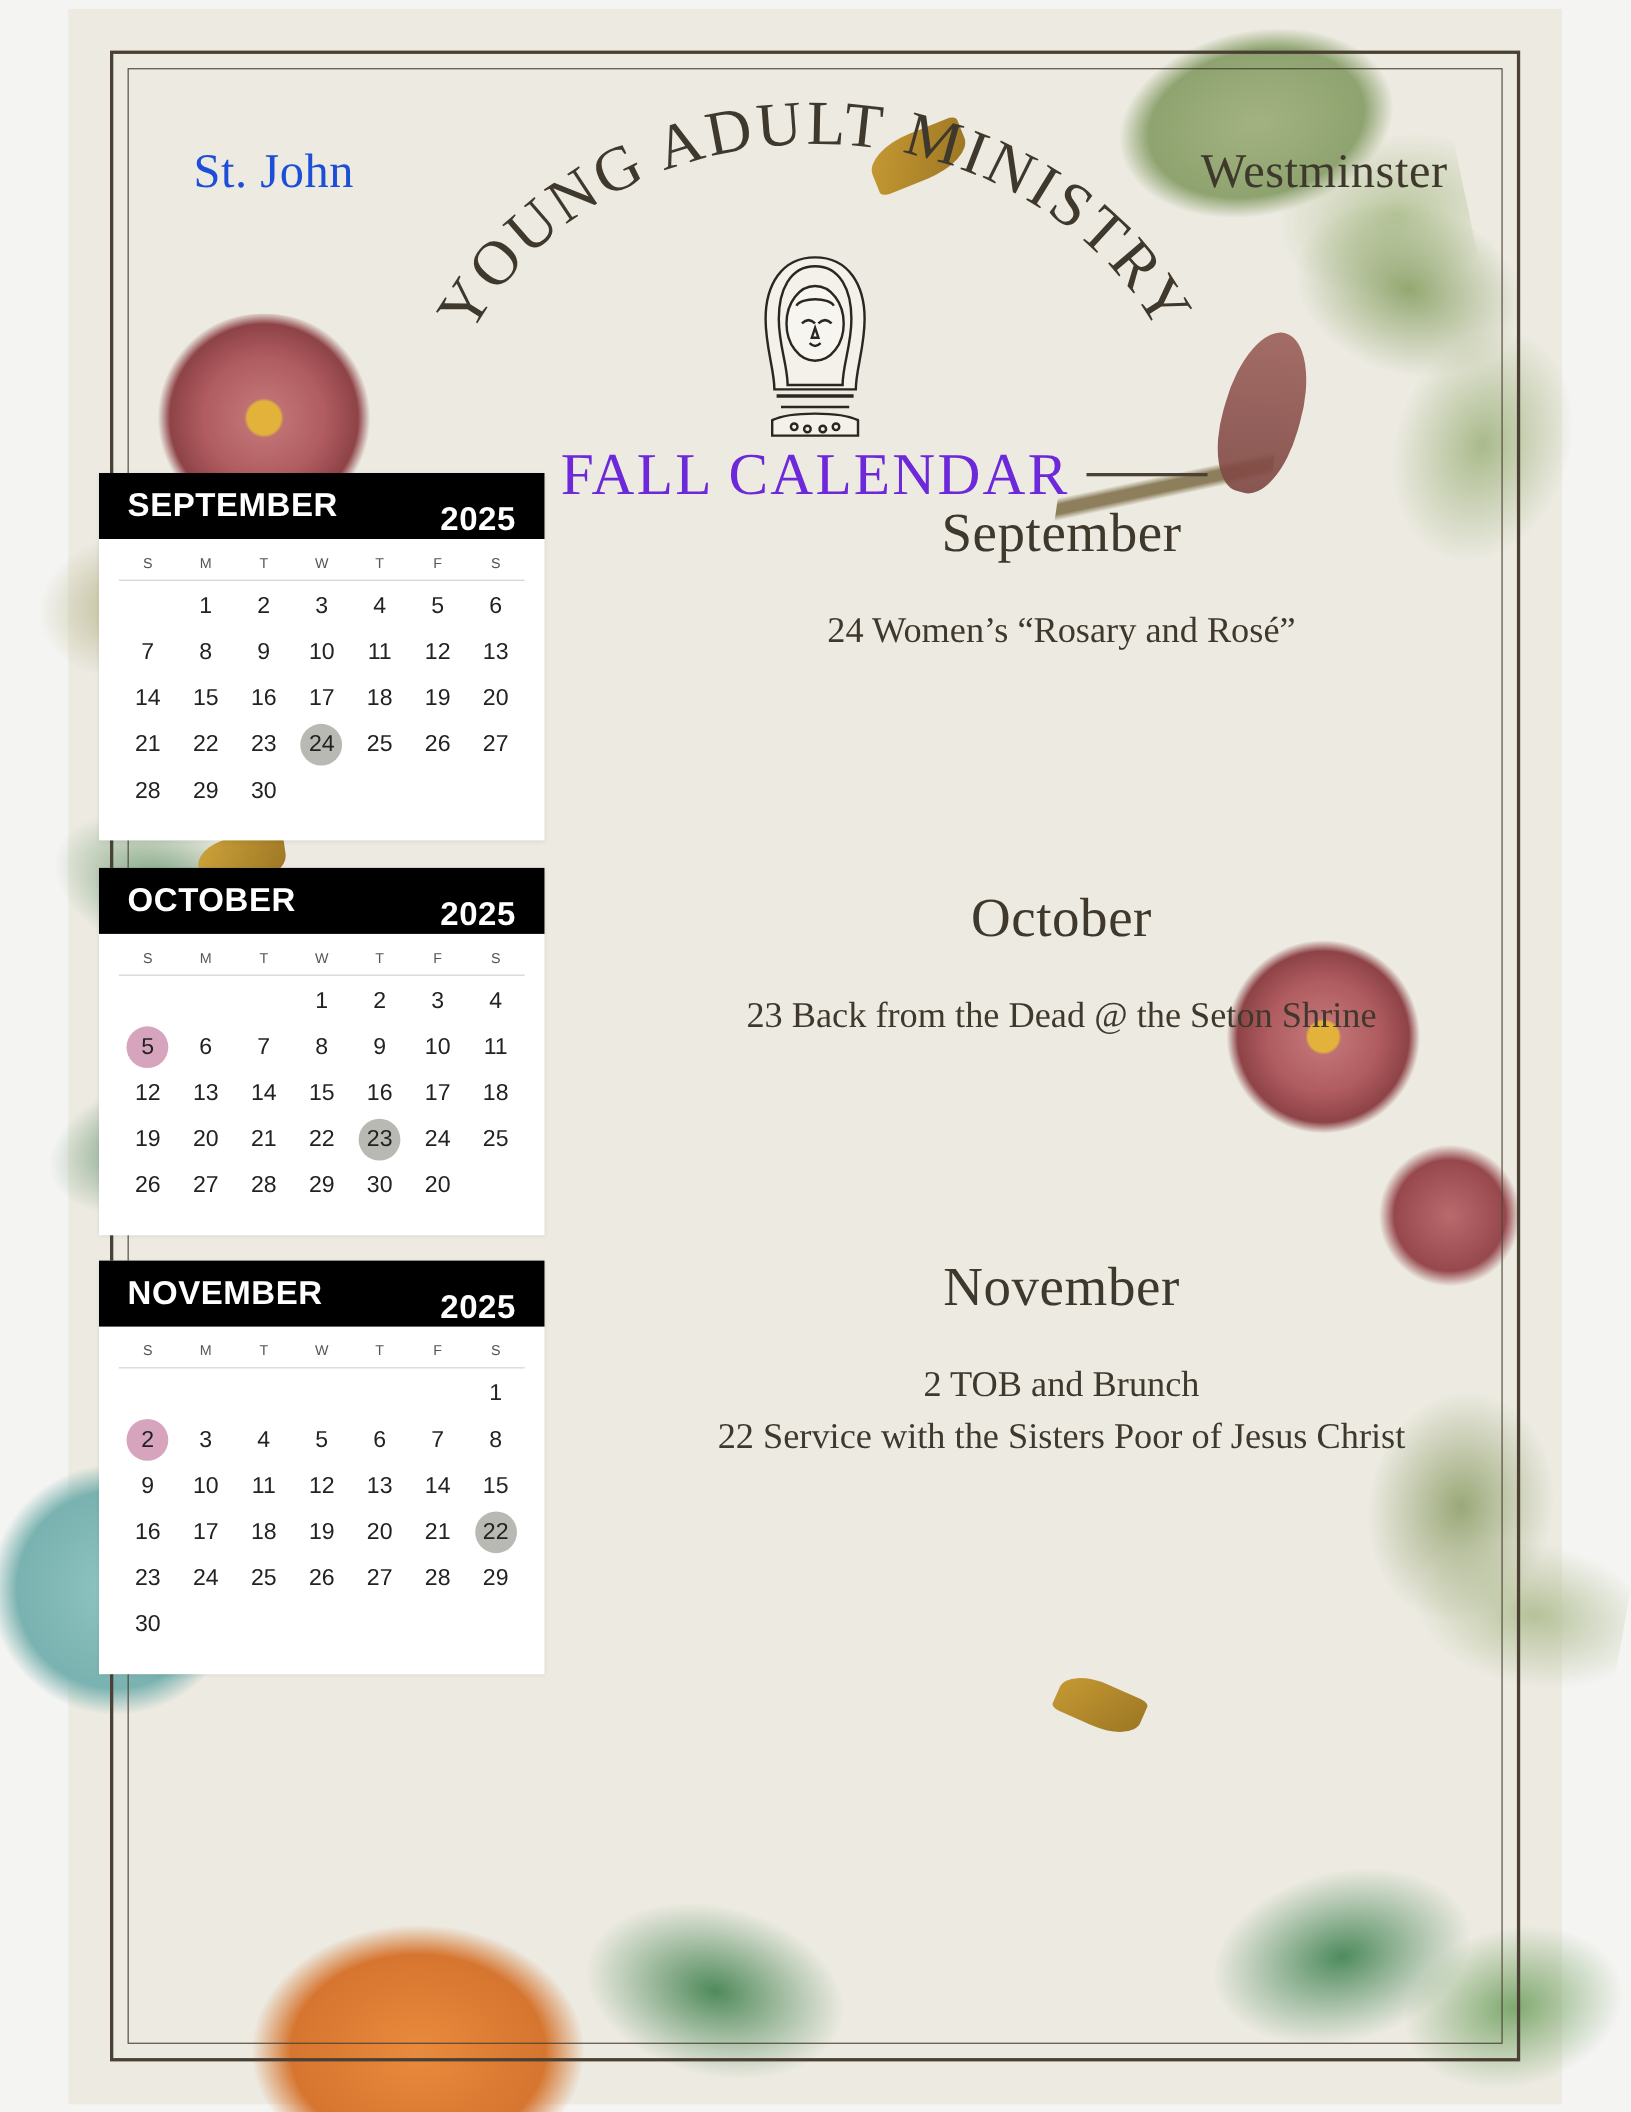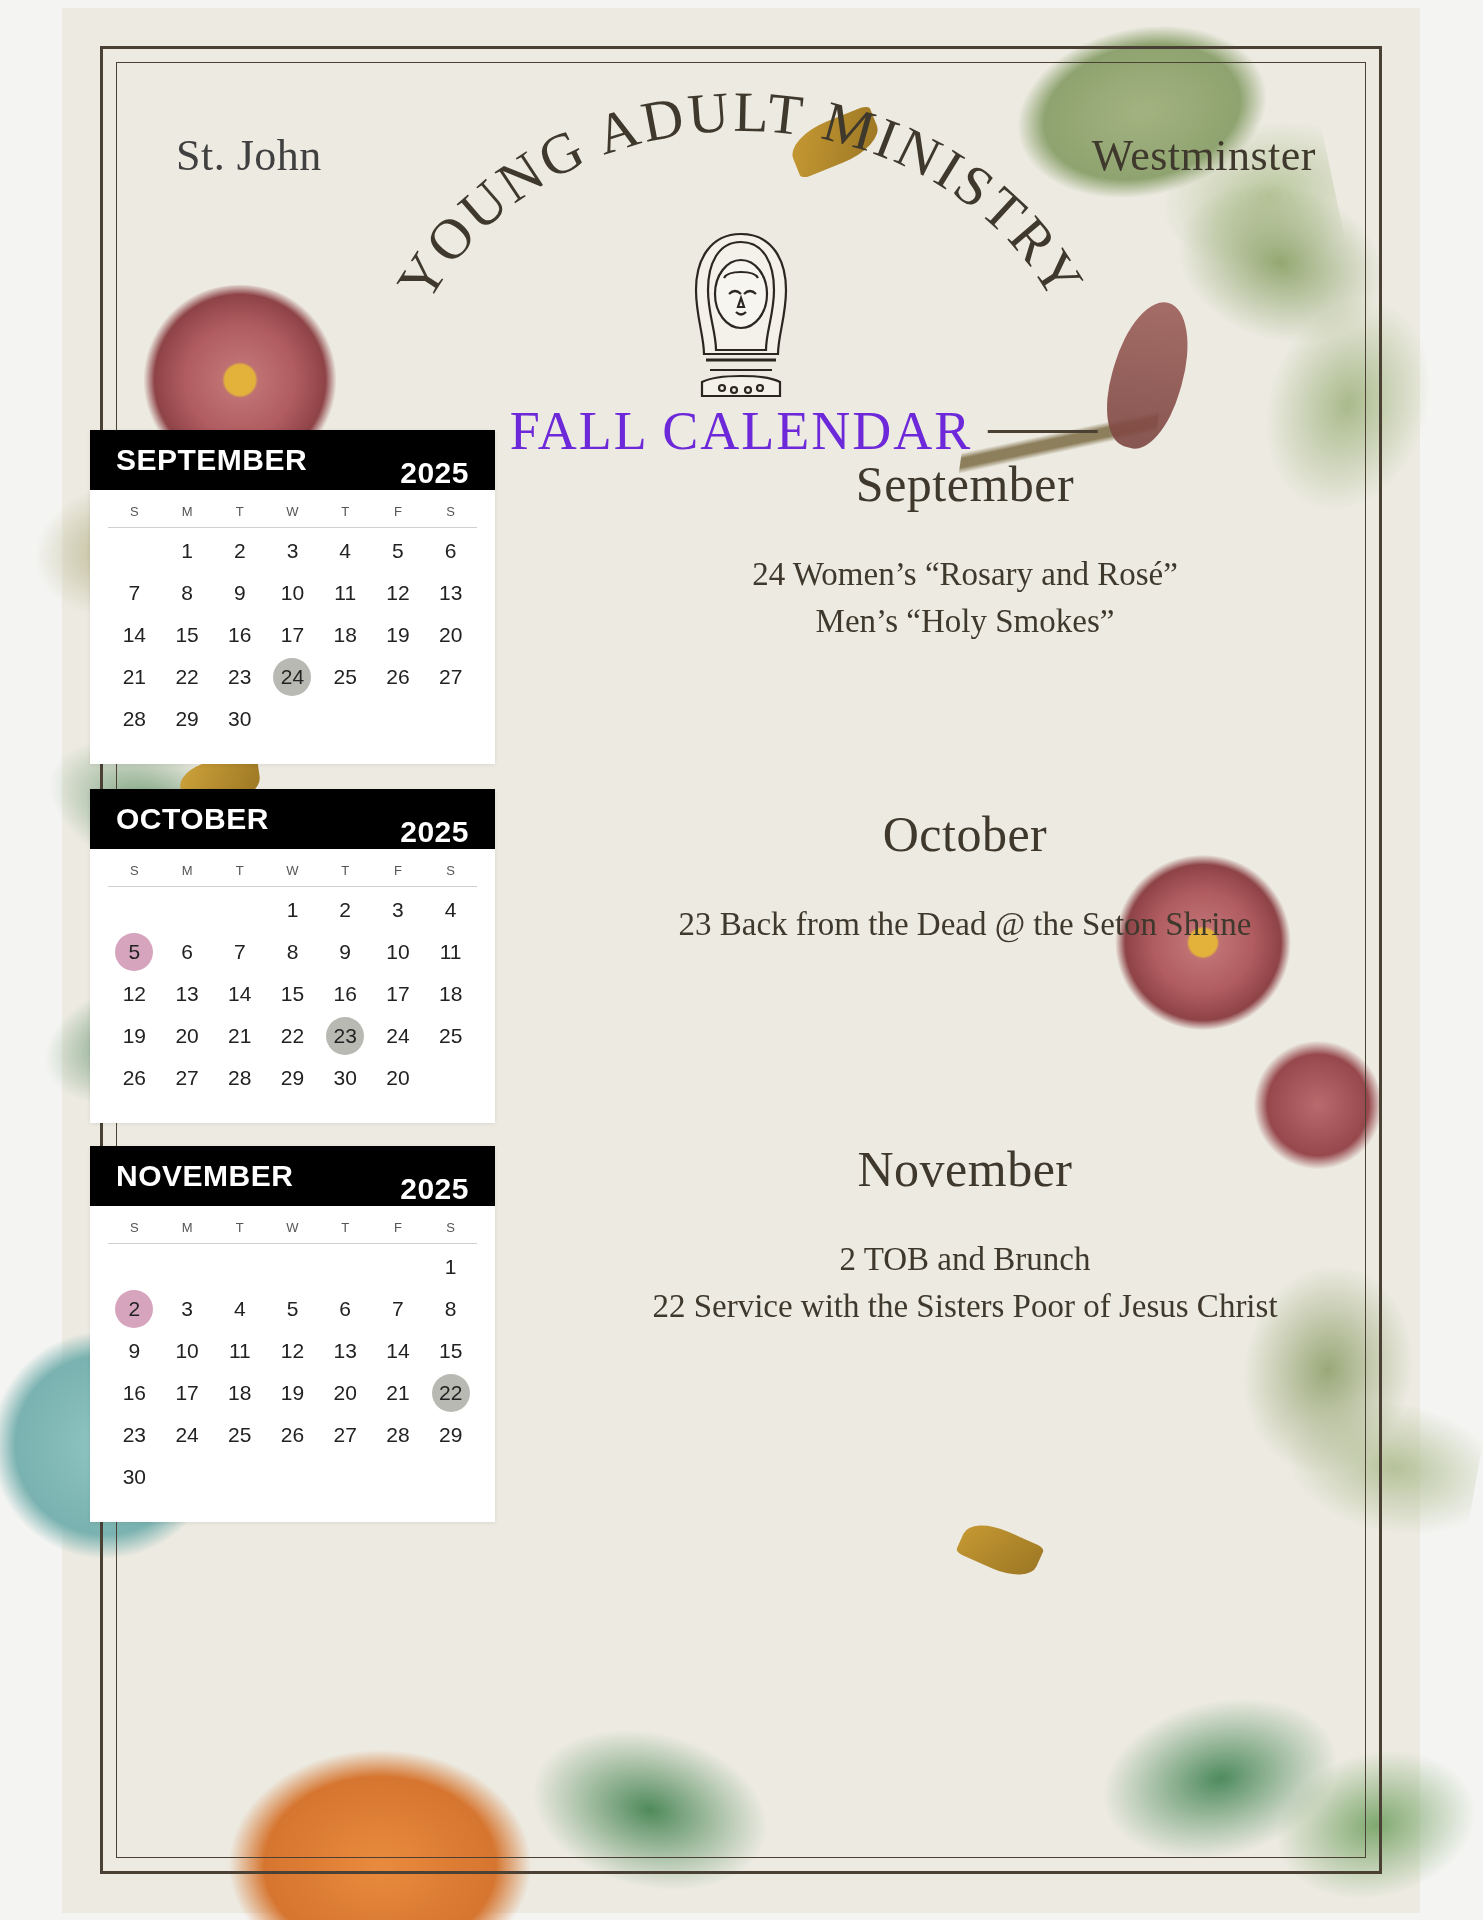--- a/index.html
+++ b/index.html
@@ -172,21 +172,21 @@
     top: 760px; left: 180px; width: 80px; height: 44px;
     border-radius: 50% 10% 50% 10%;
     background: linear-gradient(120deg, #cfa43b, #9a7523);
     transform: rotate(-8deg);
   }
 
   
   .header { position: absolute; left: 116px; top: 70px; width: 1250px; height: 400px; }
   .parish-left {
     position: absolute; left: 60px; top: 60px;
-    font-size: 44px; color: #404040; letter-spacing: .5px;
+    font-size: 44px; color: #1d4ed8; letter-spacing: .5px;
   }
   .parish-right {
     position: absolute; right: 50px; top: 60px;
     font-size: 44px; color: #3f382d; letter-spacing: .5px;
   }
   .arc-wrap {
     position: absolute; left: 50%; top: 10px; transform: translateX(-50%);
     width: 760px; height: 330px;
   }
   .arc-wrap svg { display: block; }
@@ -785,21 +785,20 @@
             </div>
           </div>
         </div>
     </div>
   </div>
 
   <div class="listing" id="list-sep">
     <div class="listing-title">September</div>
     <div class="listing-lines">
         <div class="listing-line"><span class="dnum">24</span> <span>Women’s “Rosary and Rosé”</span></div>
-        <div class="listing-line"><span>Men’s “Holy Smokes”</span></div>
       </div>
   </div>
 
   <div class="listing" id="list-oct">
     <div class="listing-title">October</div>
     <div class="listing-lines">
         <div class="listing-line"><span class="dnum">23</span> <span>Back from the Dead @ the Seton Shrine</span></div>
       </div>
   </div>
 

